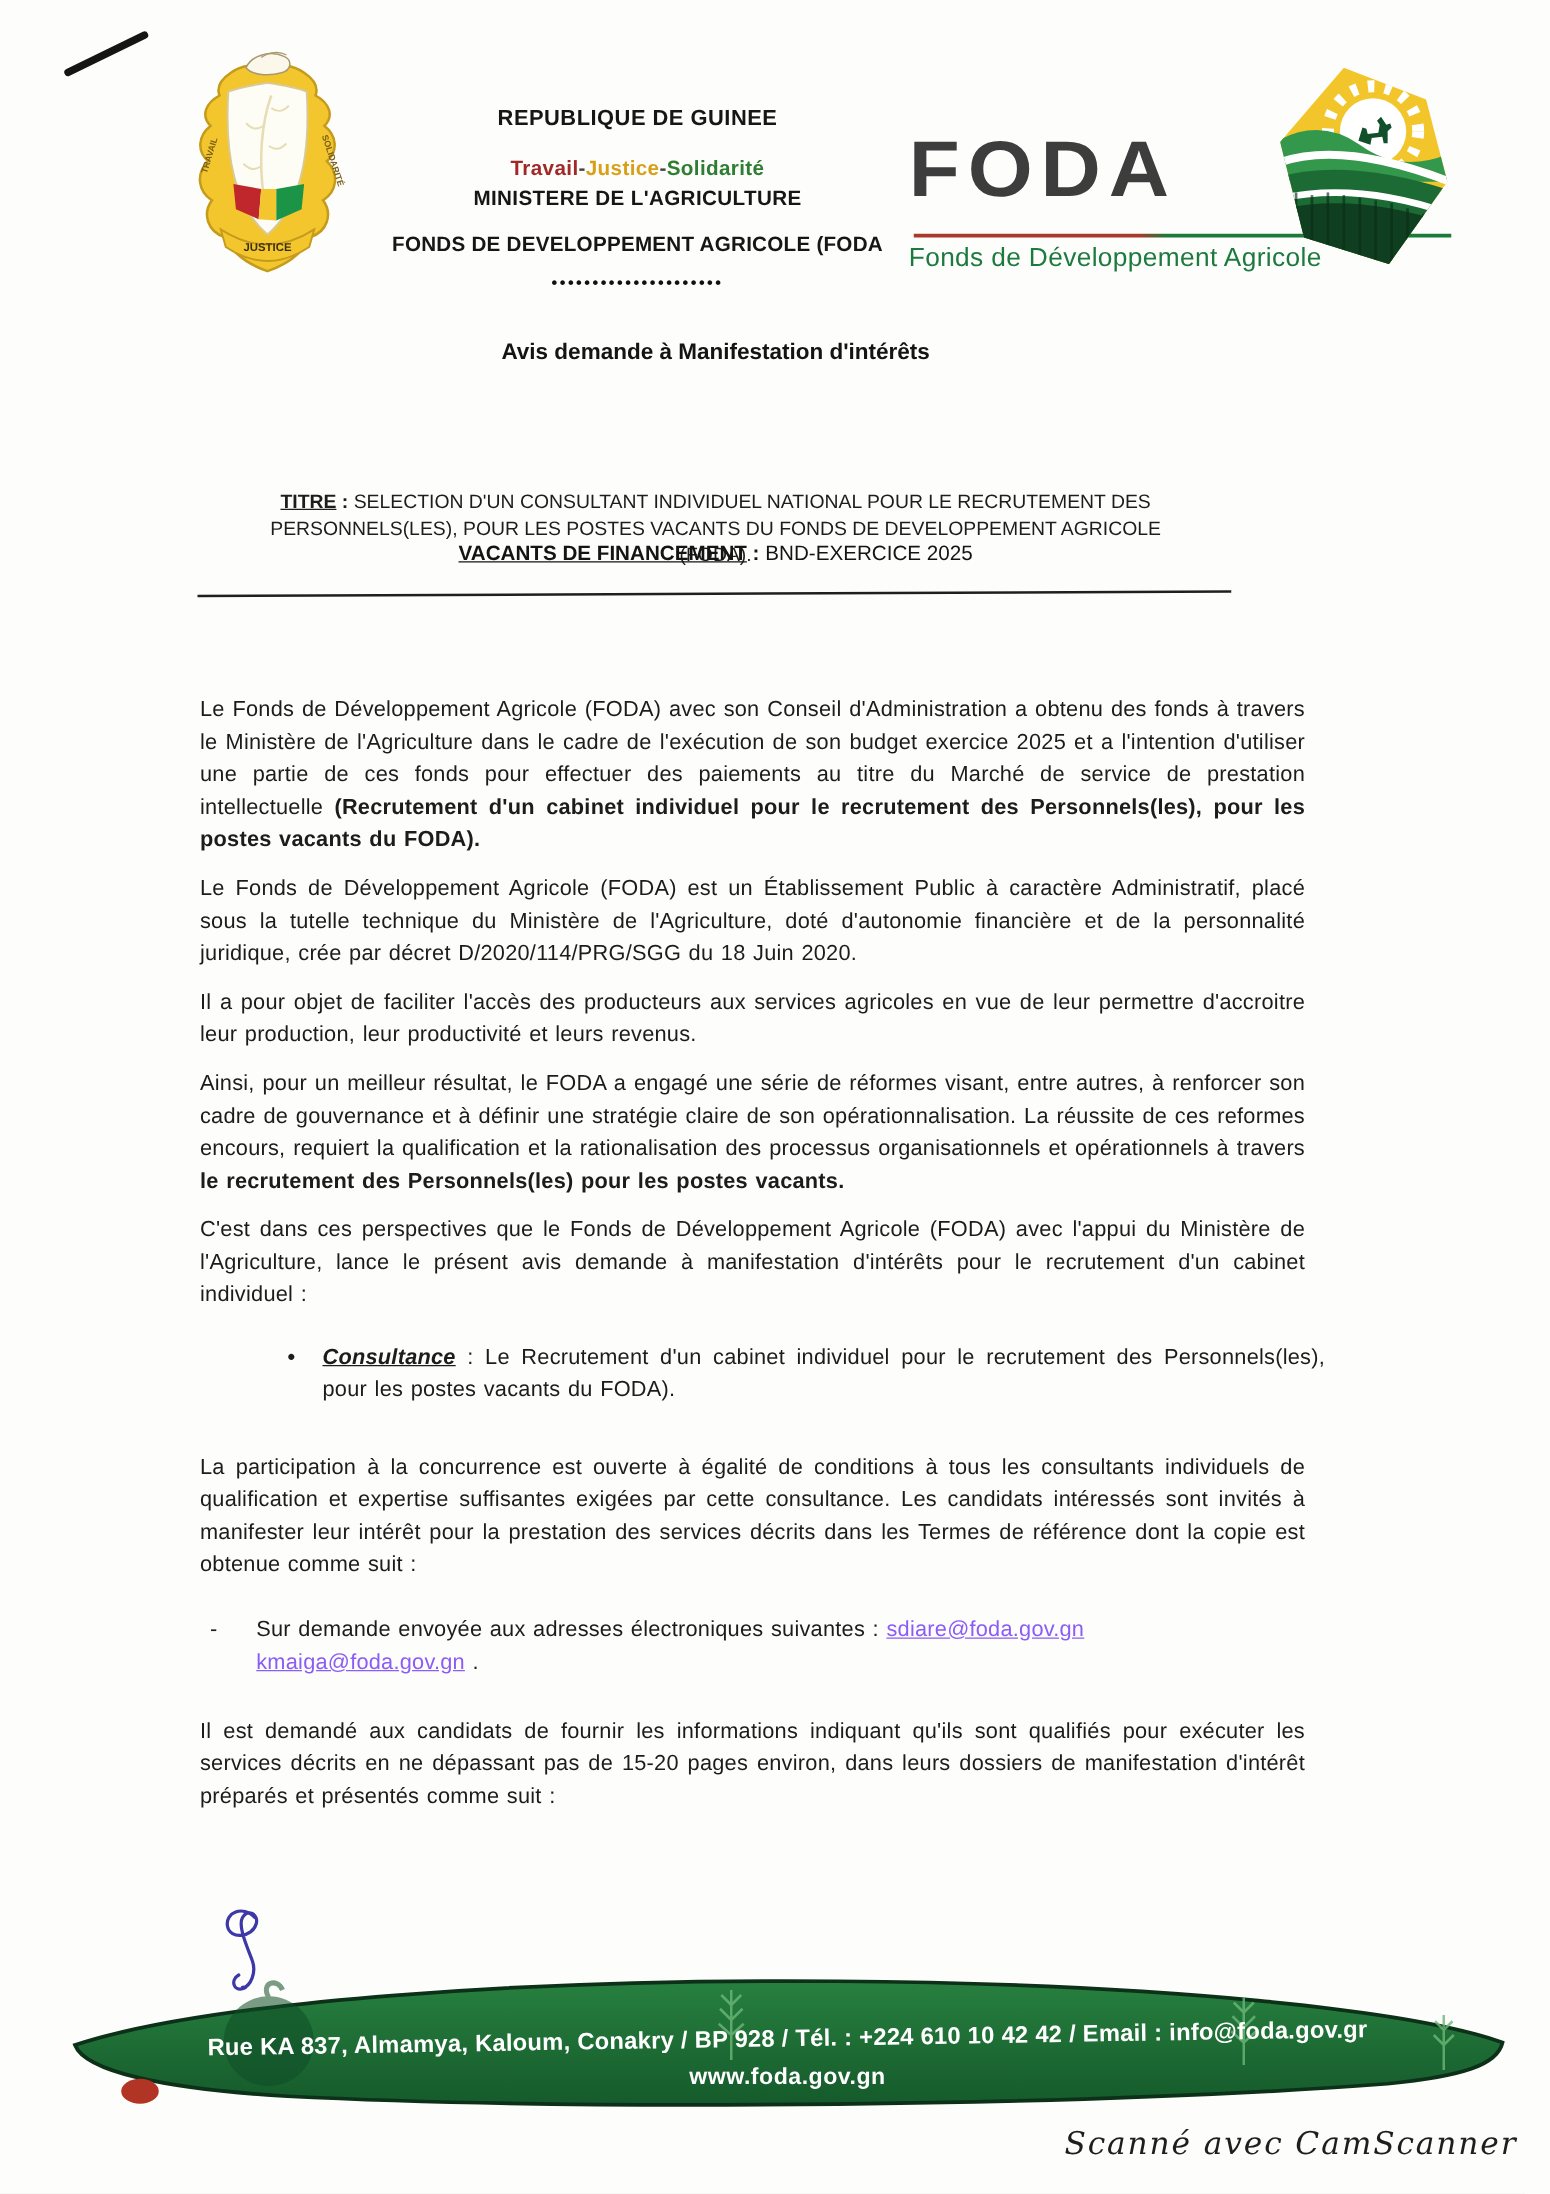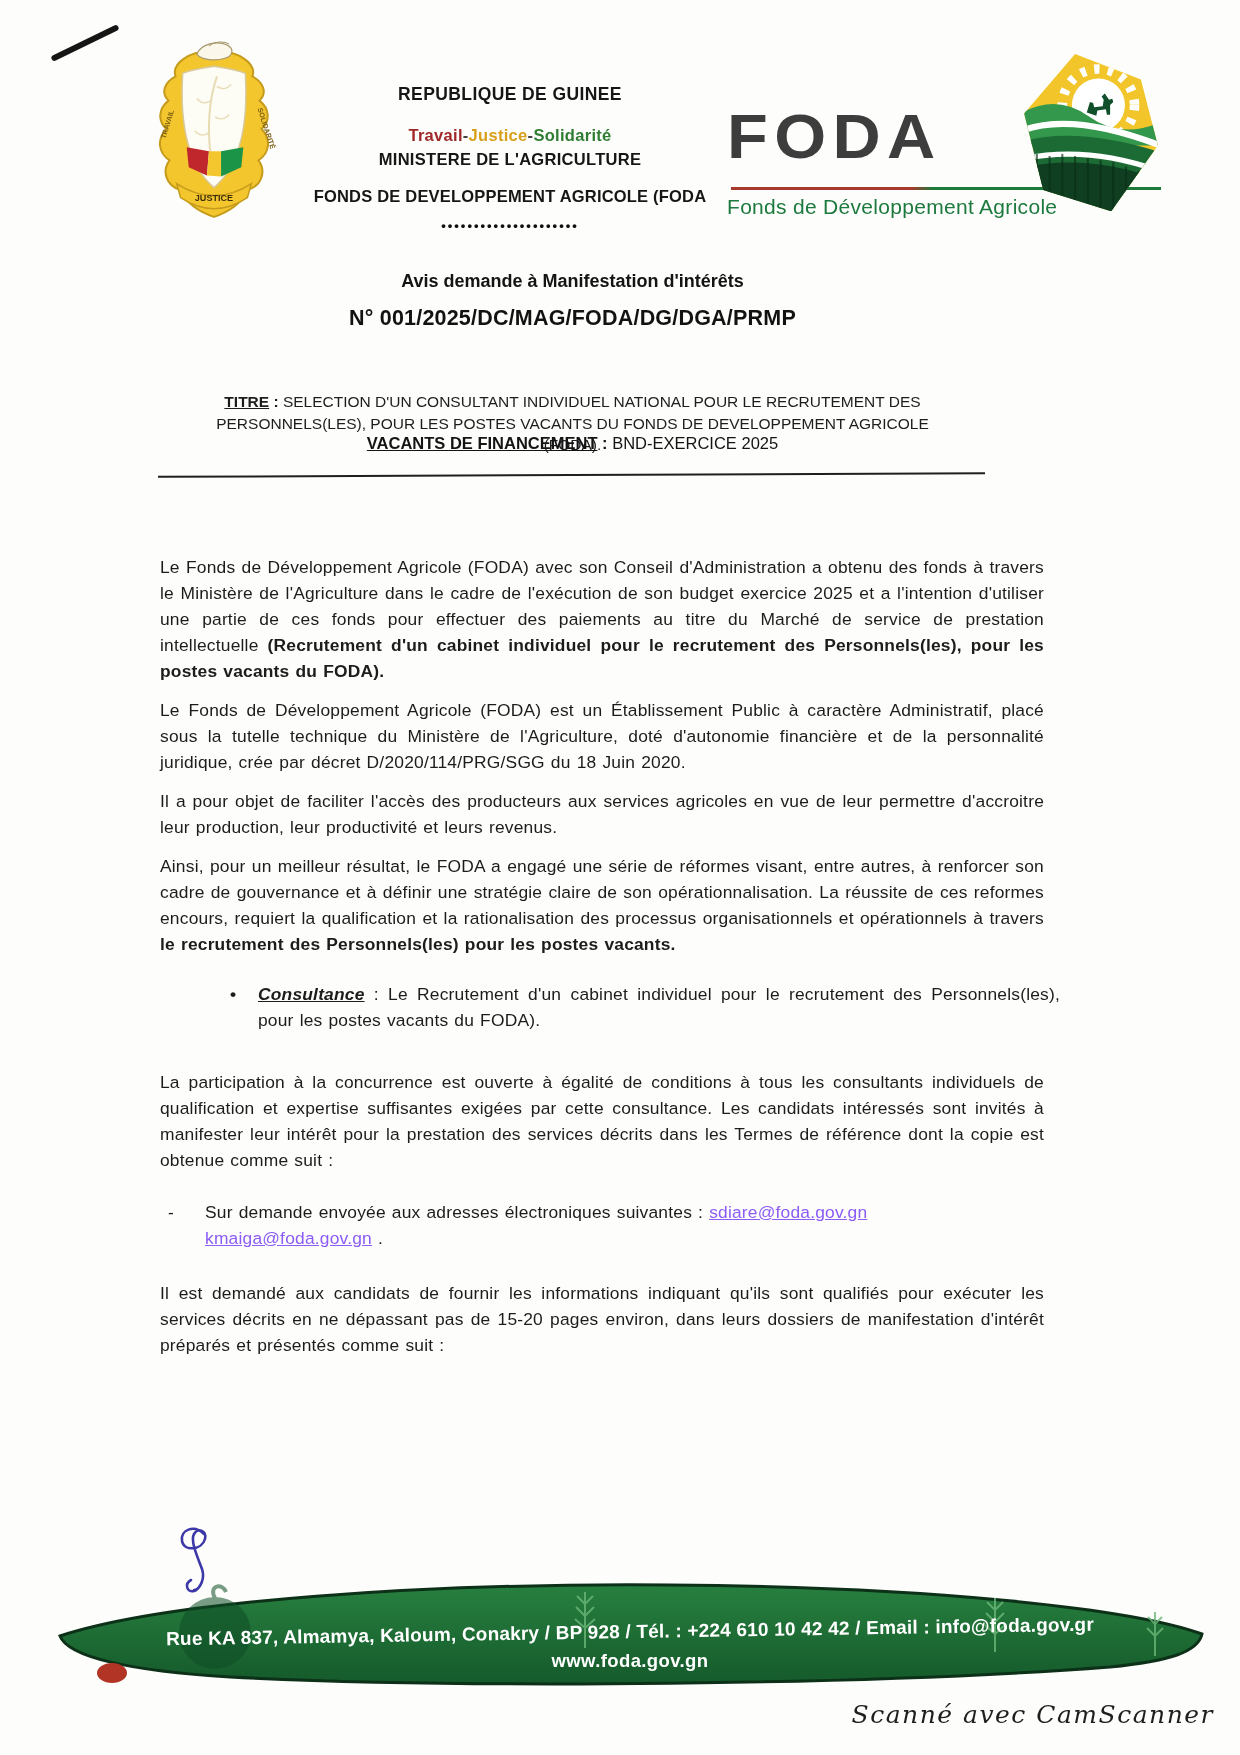--- a/index.html
+++ b/index.html
@@ -122,36 +122,36 @@
             <line x1="74" y1="102" x2="74" y2="162"></line>
           <line x1="86" y1="104" x2="86" y2="162"></line>
             <line x1="98" y1="108" x2="98" y2="162"></line>
           <line x1="110" y1="112" x2="110" y2="162"></line>
         </g>
       </g>
     </svg>
   </div>
 
   <div class="avis">Avis demande à Manifestation d'intérêts</div>
-  <div class="ref">N° 001/2025/DC/MAG/FODA/DG/DGA/PRMP</div>
   <div class="titre-wrap">
     <div class="titre-inner">
       <span class="titre-label">TITRE</span><span class="b"> : </span><span>SELECTION D'UN CONSULTANT INDIVIDUEL NATIONAL POUR LE RECRUTEMENT DES PERSONNELS(LES), POUR LES POSTES VACANTS DU FONDS DE DEVELOPPEMENT AGRICOLE (FODA).</span>
     </div>
   </div>
   <div class="financing">
     <span class="fin-label">VACANTS DE FINANCEMENT</span><span class="fin-sep"> : </span><span>BND-EXERCICE 2025</span>
   </div>
   <div class="rule"></div>
 
   <div class="body-col">
     <p><span>Le Fonds de Développement Agricole (FODA) avec son Conseil d'Administration a obtenu des fonds à travers le Ministère de l'Agriculture dans le cadre de l'exécution de son budget exercice 2025 et a l'intention d'utiliser une partie de ces fonds pour effectuer des paiements au titre du Marché de service de prestation intellectuelle </span><span class="b">(Recrutement d'un cabinet individuel pour le recrutement des Personnels(les), pour les postes vacants du FODA).</span></p>
     <p>Le Fonds de Développement Agricole (FODA) est un Établissement Public à caractère Administratif, placé sous la tutelle technique du Ministère de l'Agriculture, doté d'autonomie financière et de la personnalité juridique, crée par décret D/2020/114/PRG/SGG du 18 Juin 2020.</p>
     <p>Il a pour objet de faciliter l'accès des producteurs aux services agricoles en vue de leur permettre d'accroitre leur production, leur productivité et leurs revenus.</p>
     <p><span>Ainsi, pour un meilleur résultat, le FODA a engagé une série de réformes visant, entre autres, à renforcer son cadre de gouvernance et à définir une stratégie claire de son opérationnalisation. La réussite de ces reformes encours, requiert la qualification et la rationalisation des processus organisationnels et opérationnels à travers </span><span class="b">le recrutement des Personnels(les) pour les postes vacants.</span></p>
+    <p>C'est dans ces perspectives que le Fonds de Développement Agricole (FODA) avec l'appui du Ministère de l'Agriculture, lance le présent avis demande à manifestation d'intérêts pour le recrutement d'un cabinet individuel :</p>
 
     <div class="bullet-item">
       <span class="bullet-marker">•</span>
       <span class="bullet-label">Consultance</span><span> : Le Recrutement d'un cabinet individuel pour le recrutement des Personnels(les), pour les postes vacants du FODA).</span>
     </div>
 
     <p class="p-after-bullet">La participation à la concurrence est ouverte à égalité de conditions à tous les consultants individuels de qualification et expertise suffisantes exigées par cette consultance. Les candidats intéressés sont invités à manifester leur intérêt pour la prestation des services décrits dans les Termes de référence dont la copie est obtenue comme suit :</p>
 
     <div class="dash-item">
       <span class="dash-marker">-</span>

